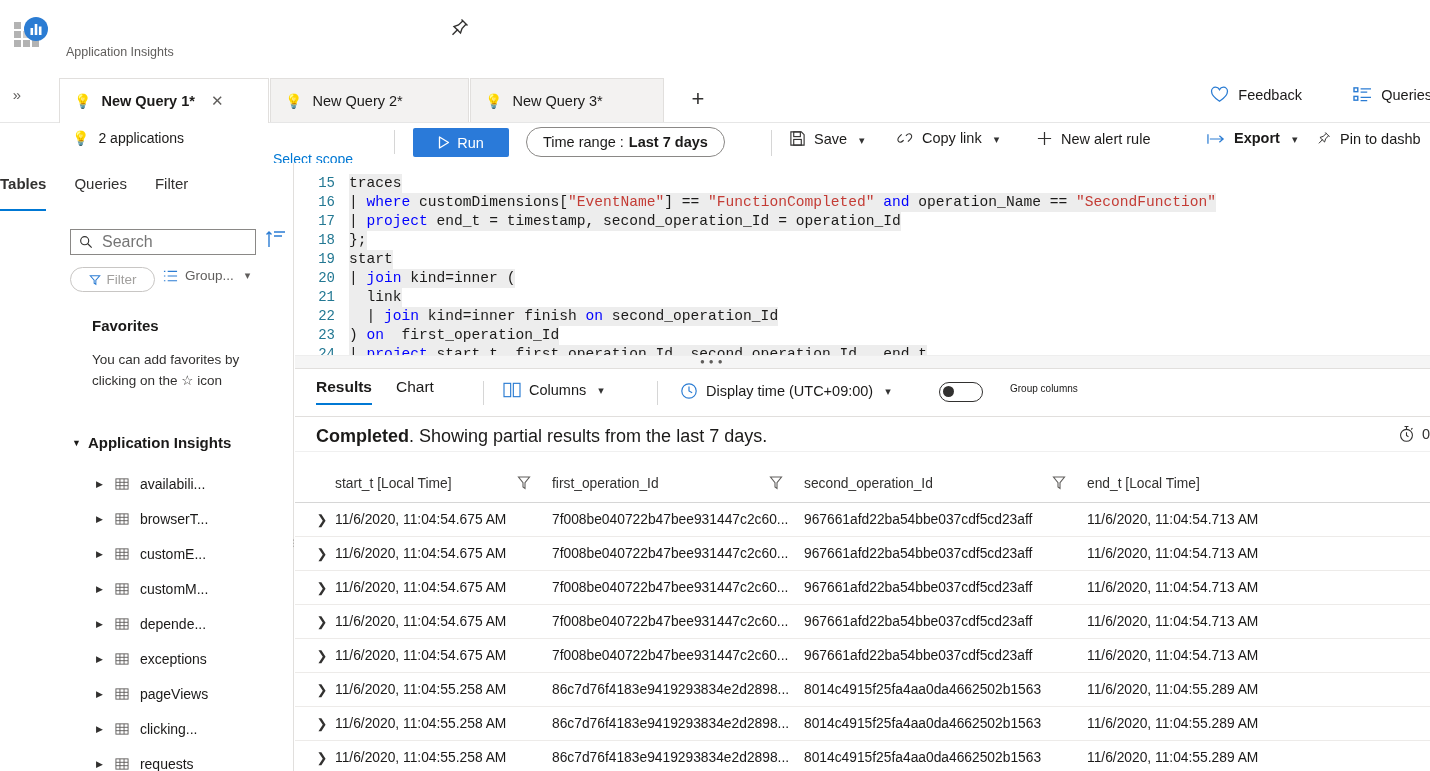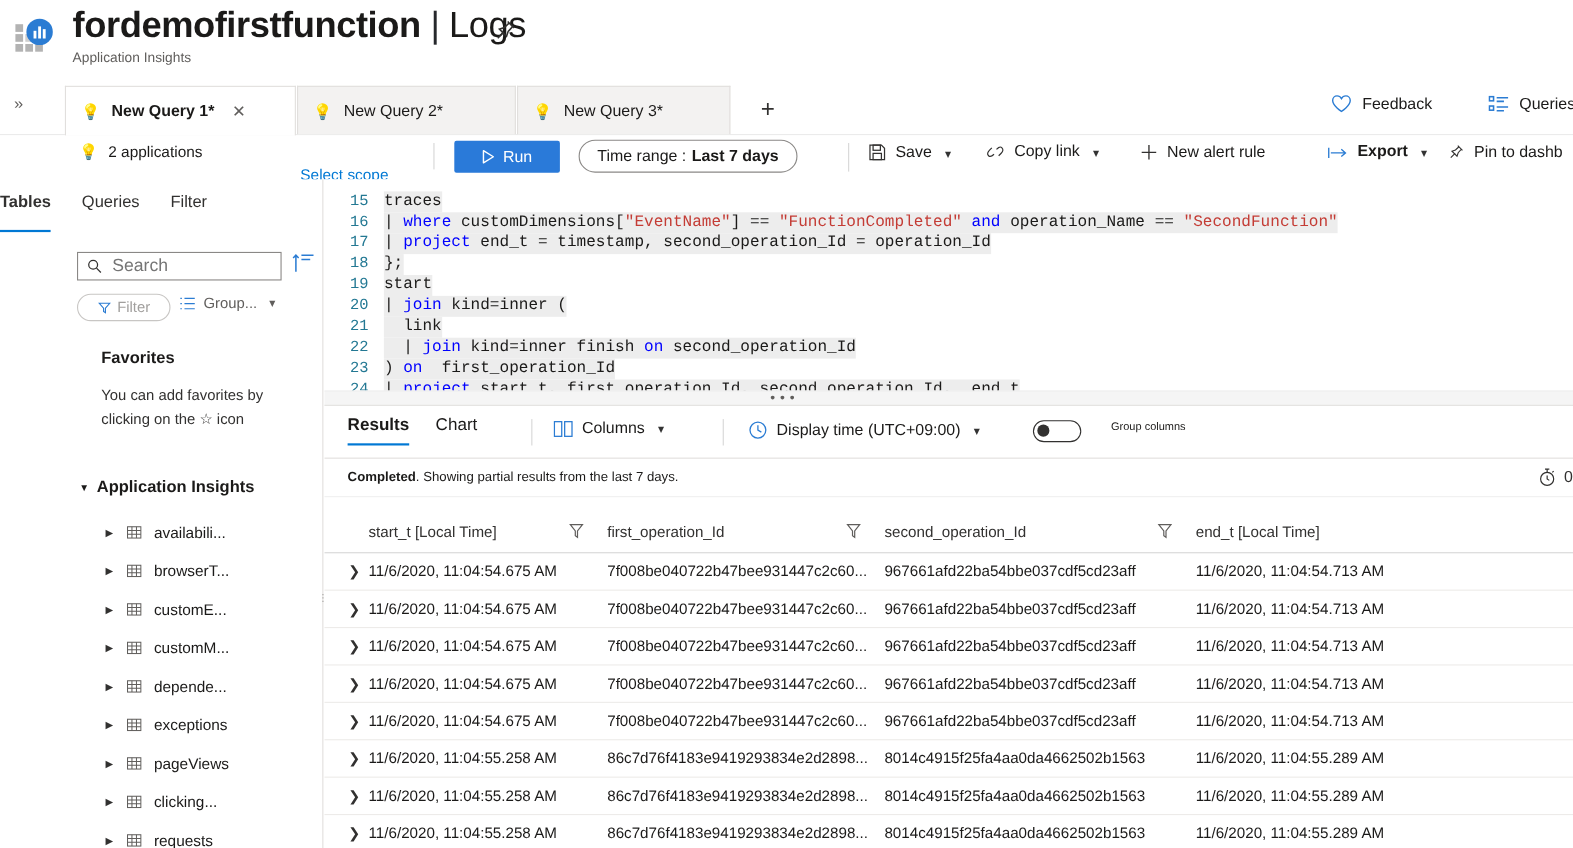--- a/index.html
+++ b/index.html
@@ -109,21 +109,21 @@
   .res-tab.active { font-weight:700; }
   .res-tab.active::after { content:""; position:absolute; left:0; right:0; bottom:0; height:2.5px; background:#0078d4; }
   .res-ctl { position:absolute; top:13px; display:flex; align-items:center; gap:8px; font-size:14.5px; cursor:pointer; white-space:nowrap; }
   #toggle-track {
     position:absolute; left:644px; top:13px; width:44px; height:20px; border-radius:10px;
     border:1.5px solid #323130; background:#fff; cursor:pointer;
   }
   #toggle-track .knob { position:absolute; left:3px; top:3px; width:11px; height:11px; border-radius:50%; background:#323130; }
   #group-columns-label { position:absolute; left:715px; top:14px; font-size:10px; }
   #res-sep { position:absolute; left:0; top:47px; width:1135px; height:1px; background:#e1dfdd; }
-  #status-line { position:absolute; left:21px; top:57px; font-size:12px; }
+  #status-line { position:absolute; left:21px; top:57px; font-size:18px; }
   #status-line b { font-weight:700; }
   #timer-box { position:absolute; right:0px; top:56px; display:flex; align-items:center; gap:7px; font-size:14.5px; color:#323130; }
   #status-sep { position:absolute; left:0; top:82px; width:1135px; height:1px; background:#f0f0f0; }
 
   
   #rtable { position:absolute; left:0; top:95px; width:1135px; }
   #rhead { height:39px; display:flex; align-items:center; border-bottom:1px solid #d6d6d6; }
   .rh { font-size:13.8px; color:#323130; position:relative; display:flex; align-items:center; }
   .rh .funnel { position:absolute; top:-1px; cursor:pointer; }
   .rrow { height:34px; display:flex; align-items:center; border-bottom:1px solid #edebe9; font-size:13.8px; }
@@ -142,25 +142,20 @@
     <rect x="2" y="17" width="7" height="7" fill="#b3b3b3"></rect>
     <rect x="2" y="26" width="7" height="7" fill="#b3b3b3"></rect>
     <rect x="11" y="26" width="7" height="7" fill="#b3b3b3"></rect>
     <rect x="20" y="26" width="7" height="7" fill="#b3b3b3"></rect>
     <rect x="11" y="17" width="7" height="7" fill="#cfcfcf"></rect>
     <circle cx="24" cy="15" r="12" fill="#2b7cd3"></circle>
     <rect x="18.5" y="14" width="2.6" height="7" fill="#fff"></rect>
     <rect x="22.7" y="10" width="2.6" height="11" fill="#fff"></rect>
     <rect x="26.9" y="12.5" width="2.6" height="8.5" fill="#fff"></rect>
   </svg>
-  <div id="page-title">
-    <span>fordemofirstfunction</span>
-    <span class="sep">|</span>
-    <span class="logs">Logs</span>
-  </div>
   <div id="page-subtitle">Application Insights</div>
   <svg id="pin-top" viewBox="0 0 24 24" fill="none" stroke="#323130" stroke-width="1.4">
     <path d="M14.5 3.5 L20.5 9.5 M16 4.8 L11.5 9 L7 10.5 L13.5 17 L15 12.5 L19.2 8"></path>
     <path d="M11 13.2 L5.5 18.8"></path>
   </svg>
 </div>
 
 <div id="tabs-row"></div>
 <div id="collapse-chevron">»</div>
 

